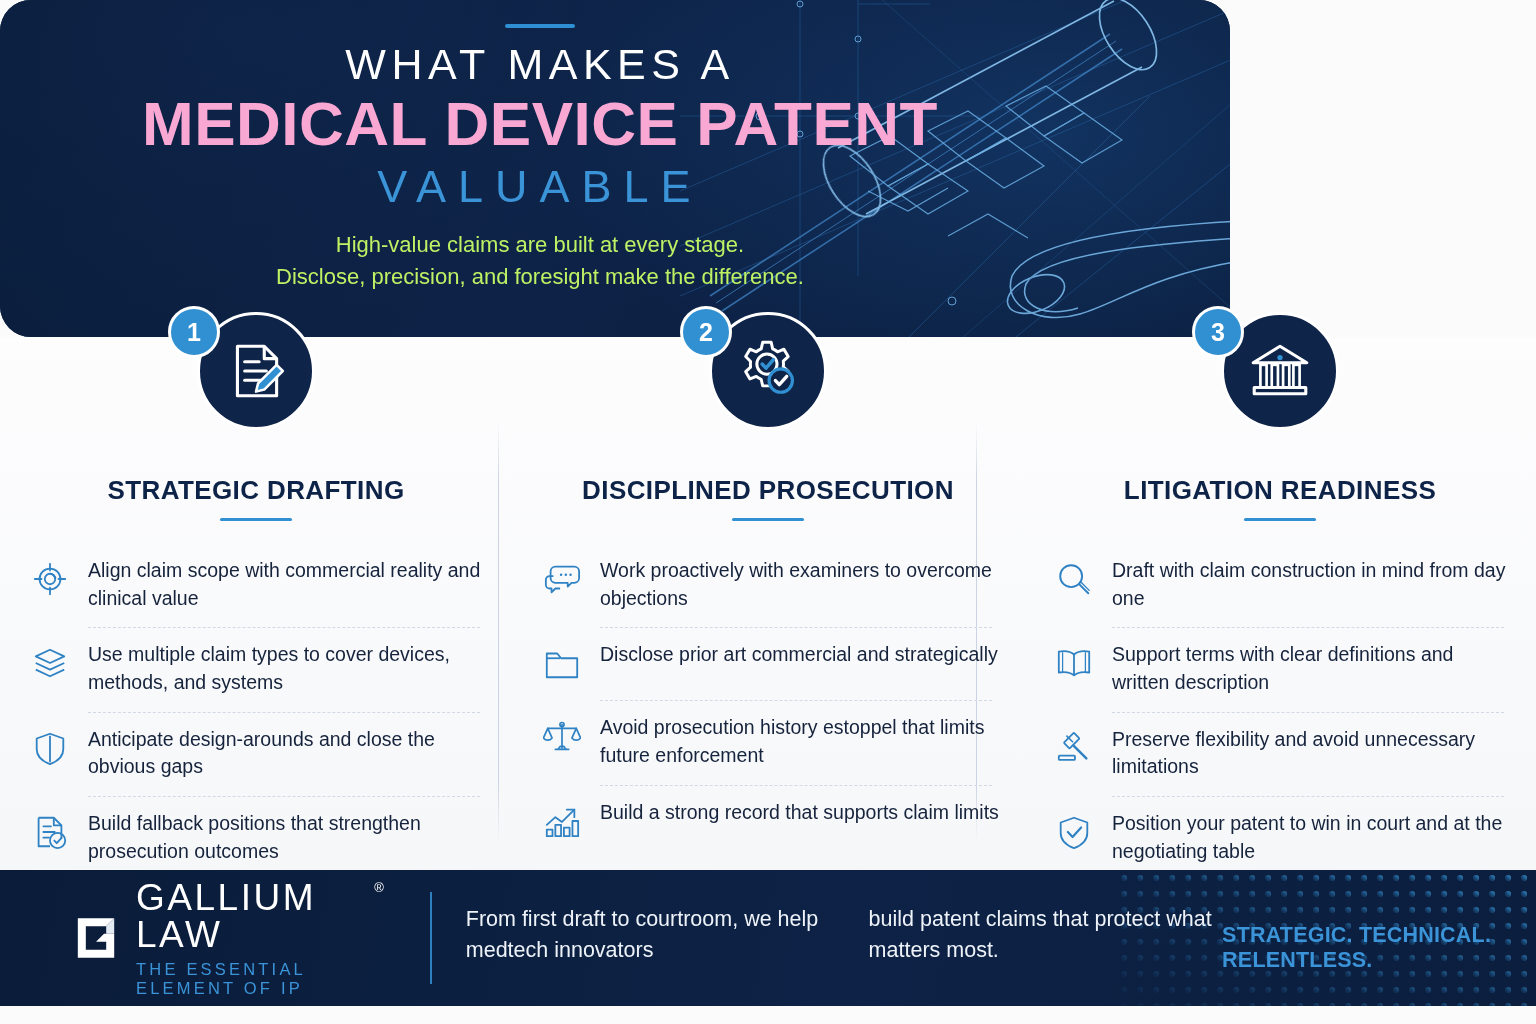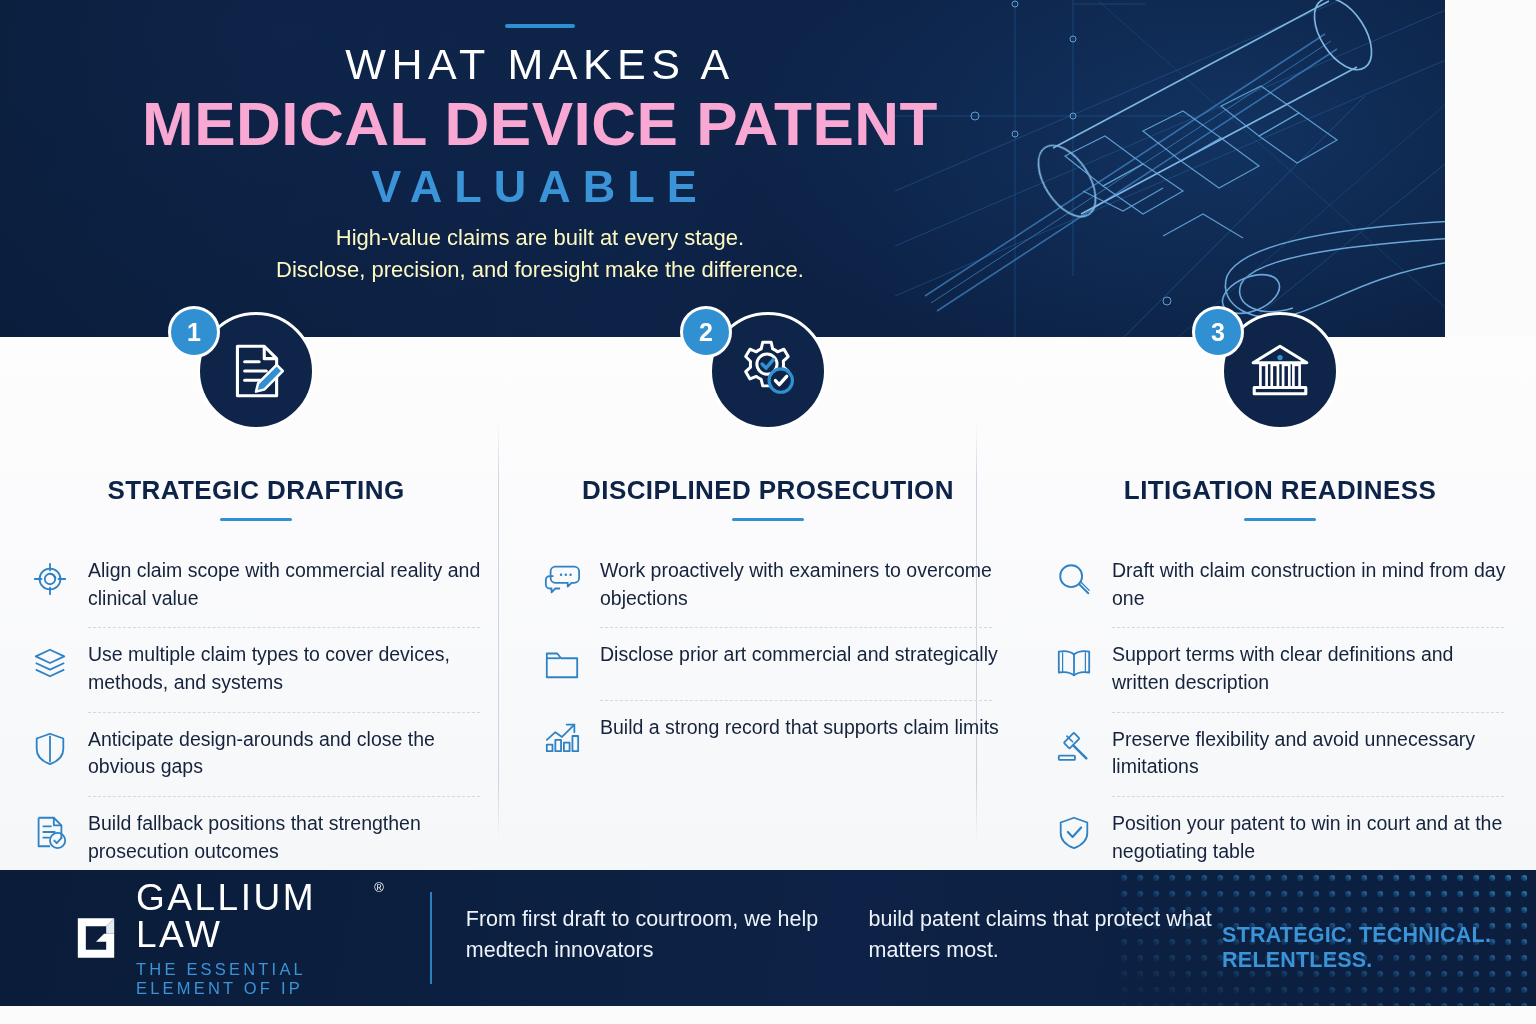--- a/index.html
+++ b/index.html
@@ -7,23 +7,24 @@
   body {
     font-family:"Liberation Sans", sans-serif;
     background:#fbfbfc;
     overflow:hidden;
     position:relative;
   }
   .page { position:relative; width:1536px; height:1024px; overflow:hidden; }
 
   
   .hero {
-    position:absolute; left:0; top:0; width:1445px; height:337px;
+    position:absolute; left:0; top:0; width:1230px; height:337px;
     background:#0c1f3f;
     overflow:hidden;
+    border-radius:31px;
   }
   .hero-bgwash {
     position:absolute; inset:0;
     background:
       radial-gradient(ellipse 700px 400px at 85% 40%, rgba(30,90,160,.33), rgba(12,31,63,0) 70%),
       radial-gradient(ellipse 900px 500px at 20% 10%, rgba(20,50,100,.28), rgba(12,31,63,0) 70%),
       linear-gradient(115deg,#0a1c39 0%, #0d2246 48%, #0b1e3e 100%);
   }
   .blueprint { position:absolute; right:-10px; top:-24px; width:560px; height:390px; opacity:.95; }
 
@@ -35,25 +36,25 @@
   .top-rule { width:70px; height:4px; background:#2e8fd4; border-radius:2px; margin-bottom:14px; }
   .t-line1 {
     font-size:43px; letter-spacing:5.5px; color:#ffffff; font-weight:400;
     font-family:"Liberation Sans", sans-serif; line-height:1.05;
   }
   .t-line2 {
     font-size:62px; font-weight:700; color:#f9a8d4; letter-spacing:0.5px;
     line-height:1.12; margin-top:2px; white-space:nowrap;
   }
   .t-line3 {
-    font-size:45px; font-weight:700; color:#3b93d8; letter-spacing:12px;
+    font-size:45px; font-weight:400; color:#3b93d8; letter-spacing:12px;
     line-height:1.15; margin-top:2px;
   }
   .subline {
-    margin-top:10px; text-align:center; color:#fef9c3; font-size:22px; line-height:1.42;
+    margin-top:17px; text-align:center; color:#bef264; font-size:22px; line-height:1.42;
     font-weight:400;
   }
 
   
   .body-area {
     position:absolute; left:0; top:337px; width:1536px; height:533px;
     background:linear-gradient(180deg,#fdfdfe 0%, #f6f7f9 100%);
   }
   .divider-v {
     position:absolute; top:85px; width:1px; height:420px;
@@ -309,20 +310,34 @@
             <span class="txt">Work proactively with examiners to overcome objections</span>
           </div>
           <div class="item">
             <span class="ico">
               <svg width="38" height="38" viewBox="0 0 40 40" fill="none" stroke="#2f82c4" stroke-width="1.9" stroke-linejoin="round">
                 <path d="M4 10 h11 l4 5 h17 v20 H4 Z"></path>
                 <path d="M4 15 h14"></path>
               </svg>
             </span>
             <span class="txt">Disclose prior art commercial and strategically</span>
+          </div>
+          <div class="item">
+            <span class="ico">
+              <svg width="38" height="38" viewBox="0 0 40 40" fill="none" stroke="#2f82c4" stroke-width="1.8" stroke-linejoin="round">
+                <line x1="20" y1="8" x2="20" y2="33" stroke-linecap="round"></line>
+                <line x1="5" y1="12" x2="35" y2="12" stroke-linecap="round"></line>
+                <circle cx="20" cy="8" r="2.2"></circle>
+                <path d="M5 12 L0.5 22 a5.5 5.5 0 0 0 9 0 Z"></path>
+                <path d="M35 12 L30.5 22 a5.5 5.5 0 0 0 9 0 Z"></path>
+                <line x1="13" y1="34" x2="27" y2="34" stroke-linecap="round"></line>
+                <path d="M16 34 l2-3 h4 l2 3"></path>
+              </svg>
+            </span>
+            <span class="txt">Avoid prosecution history estoppel that limits future enforcement</span>
           </div>
           <div class="item">
             <span class="ico">
               <svg width="38" height="38" viewBox="0 0 40 40" fill="none" stroke="#2f82c4" stroke-width="1.9" stroke-linejoin="round">
                 <path d="M4 24 L13 16 L20 21 L33 8" stroke-linecap="round"></path>
                 <path d="M25 8 h8 v8" stroke-linecap="round"></path>
                 <rect x="4" y="29" width="6" height="7"></rect>
                 <rect x="13" y="24" width="6" height="12"></rect>
                 <rect x="22" y="27" width="6" height="9"></rect>
                 <rect x="31" y="20" width="6" height="16"></rect>

